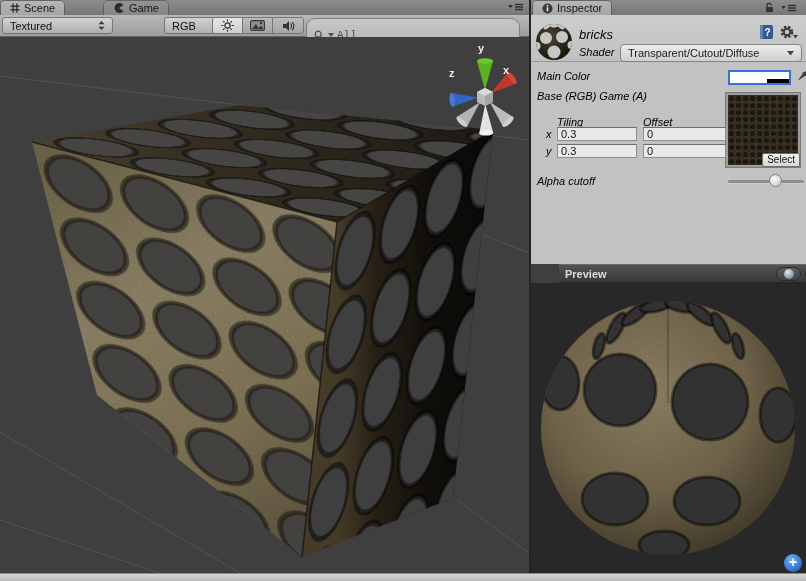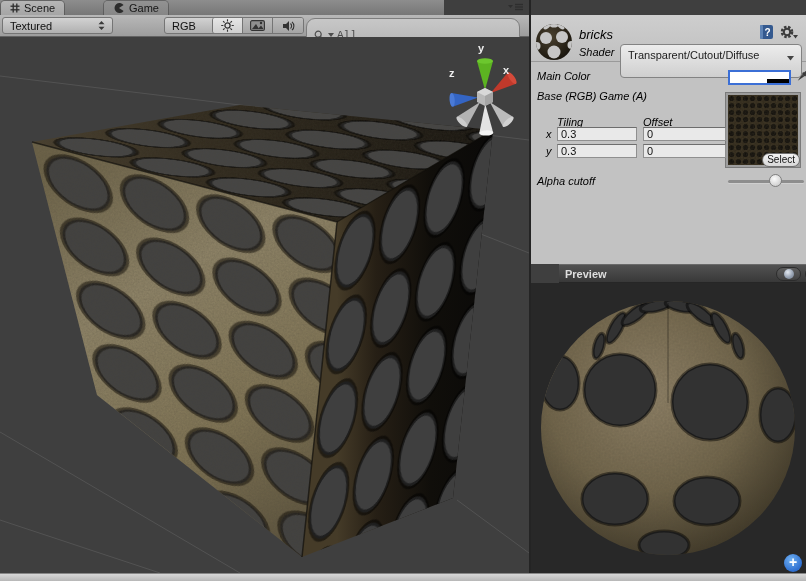--- a/index.html
+++ b/index.html
@@ -2,21 +2,21 @@
 <html><head>
 <meta charset="utf-8">
 <style>
   html,body{margin:0;padding:0;background:#666;}
   .window{position:relative;width:806px;height:581px;overflow:hidden;
           font-family:"Liberation Sans",sans-serif;background:#3f3f3f;}
   .window *{box-sizing:border-box;}
 
   
   .tabstrip{position:absolute;top:0;height:15px;background:linear-gradient(#8d8d8d,#777);}
-  .scene-strip{left:0;width:444px;}
+  .scene-strip{left:0;width:529px;}
   .insp-strip{left:531px;width:275px;}
   .tab{position:absolute;top:1px;height:14px;border-radius:4px 4px 0 0;
        background:linear-gradient(#b6b6b6,#a5a5a5);display:flex;align-items:center;gap:4px;
        padding:0 9px;font-size:11px;color:#161616;box-shadow:0 0 0 1px rgba(70,70,70,.55);}
   .tab.inactive{background:linear-gradient(#929292,#868686);}
   .strip-right{position:absolute;top:2px;display:flex;align-items:center;gap:6px;}
 
   
   .scene-toolbar{position:absolute;left:0;top:15px;width:529px;height:22px;
        background:linear-gradient(#b8b8b8,#9d9d9d);border-bottom:1px solid #636363;}
@@ -38,32 +38,32 @@
   .splitter{position:absolute;left:529px;top:0;width:2px;height:581px;background:#242424;}
 
   
   .inspector{position:absolute;left:531px;top:15px;width:275px;height:249px;background:#c2c2c2;
       font-size:11px;color:#111;}
   .mat-head-bg{position:absolute;left:0;top:0;width:275px;height:47px;
       background:linear-gradient(#cecece,#c0c0c0);border-bottom:1px solid #9a9a9a;}
   .lbl{position:absolute;font-size:11px;color:#000000;font-style:italic;}
   .bold13{font-size:13px;}
   .shader-dd{position:absolute;left:89px;top:29px;width:182px;height:16px;border:1px solid #838383;
-      border-radius:4px;background:linear-gradient(#ececec,#cfcfcf);display:flex;align-items:flex-end;
-      padding:16px 7px;font-size:11px;color:#1c1c1c;}
+      border-radius:4px;background:linear-gradient(#ececec,#cfcfcf);display:flex;align-items:center;
+      padding:8px 7px;font-size:11px;color:#1c1c1c;}
   .shader-dd .spacer{flex:1}
   .field{position:absolute;height:14px;background:#e9e9e9;border:1px solid #8f8f8f;border-top-color:#6d6d6d;
       font-size:11px;font-family:"Liberation Sans",sans-serif;color:#111;padding:0 3px;}
   .swatch{position:absolute;left:197px;top:55px;width:63px;height:15px;background:#fff;
       border:2px solid #3b6fd6;}
   .swatch .alpha-black{position:absolute;right:0;bottom:0;width:22px;height:4px;background:#000;}
   .tex-thumb{position:absolute;left:194px;top:77px;width:76px;height:76px;border:1px solid #7a7a7a;
       background:#9d9d9d;padding:2px;}
   .select-btn{position:absolute;right:0px;bottom:0px;background:linear-gradient(#f2f2f2,#d8d8d8);
-      border:1px solid #6f6f6f;border-radius:7px;font-size:10px;padding:0 4px;line-height:12px;color:#111;}
+      border:1px solid #6f6f6f;border-radius:2px;font-size:10px;padding:0 4px;line-height:12px;color:#111;}
   .slider-track{position:absolute;left:197px;top:165px;width:76px;height:3px;background:#8d8d8d;
       border-radius:2px;box-shadow:0 1px 0 #cfcfcf;}
   .slider-thumb{position:absolute;top:159px;width:13px;height:13px;border-radius:50%;
       background:radial-gradient(circle at 40% 35%,#fbfbfb,#d6d6d6 65%,#bdbdbd);border:1px solid #7f7f7f;}
 
   
   .preview-header{position:absolute;left:559px;top:264px;width:275px;height:19px;
       background:linear-gradient(#525252,#383838);border-top:1px solid #6a6a6a;border-bottom:1px solid #262626;
       display:flex;align-items:center;}
   .preview-title{font-weight:bold;font-size:11px;color:#dedede;margin-left:6px;}
@@ -280,20 +280,46 @@
           </g>
       </g>
       <text x="478" y="15" font-size="11" font-weight="bold" fill="#eeeeee" font-family="Liberation Sans, sans-serif">y</text>
       <text x="503" y="37" font-size="11" font-weight="bold" fill="#eeeeee" font-family="Liberation Sans, sans-serif">x</text>
       <text x="449" y="40" font-size="11" font-weight="bold" fill="#eeeeee" font-family="Liberation Sans, sans-serif">z</text>
     </g>
   </svg>
 
   <div class="splitter"></div>
 
+  <div class="tabstrip insp-strip">
+    <div class="tab" style="left:2px;">
+      <span class="icon">
+        <svg width="11" height="11" viewBox="0 0 11 11">
+            <circle cx="5.5" cy="5.5" r="5" fill="#3a3a3a"></circle>
+          <rect x="4.7" y="4.3" width="1.6" height="4" fill="#e8e8e8"></rect>
+          <rect x="4.7" y="2" width="1.6" height="1.6" fill="#e8e8e8"></rect>
+          </svg>
+      </span>
+      <span>Inspector</span>
+    </div>
+    <div class="strip-right" style="left:233px;">
+      <svg width="11" height="11" viewBox="0 0 11 11">
+        <path d="M3 5 V3.6 A2.2 2.2 0 0 1 7.4 3.4" fill="none" stroke="#333" stroke-width="1.3"></path>
+        <rect x="2" y="5" width="7" height="5" rx="0.8" fill="#333"></rect>
+        </svg>
+      <svg width="16" height="10" viewBox="0 0 16 10">
+        <polygon points="0,3 5,3 2.5,6" fill="#2e2e2e"></polygon>
+        <g stroke="#2e2e2e" stroke-width="1.4">
+            <line x1="7" y1="2.5" x2="15" y2="2.5"></line>
+        <line x1="7" y1="5" x2="15" y2="5"></line>
+            <line x1="7" y1="7.5" x2="15" y2="7.5"></line>
+          </g>
+        </svg>
+    </div>
+  </div>
 
   <div class="inspector">
     <div class="mat-head-bg"></div>
 
     <svg width="40" height="40" viewBox="0 0 40 40" style="position:absolute;left:3px;top:6px;">
       <defs>
         <radialGradient id="mIco" cx="0.4" cy="0.35" r="0.8">
           <stop offset="0" stop-color="#4a4130"></stop>
             <stop offset="0.7" stop-color="#221d13"></stop>
           <stop offset="1" stop-color="#0f0d09"></stop>

